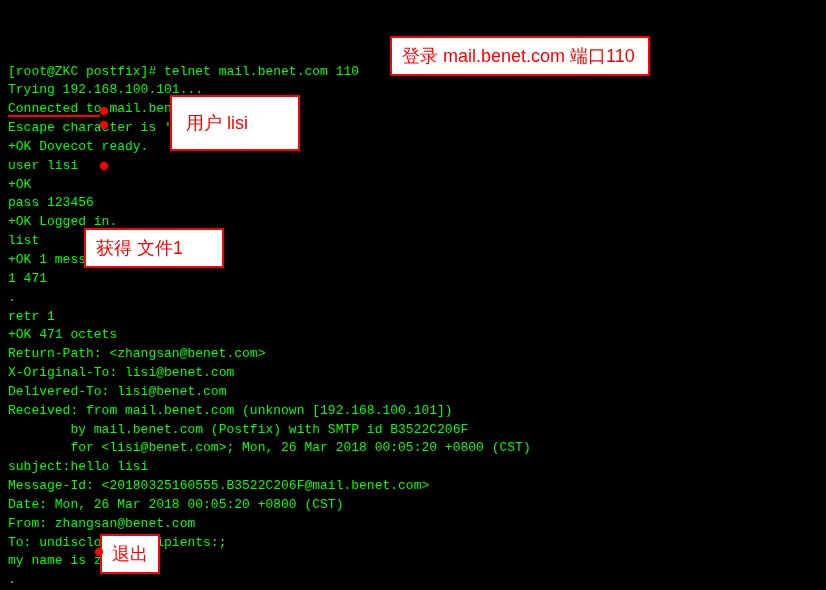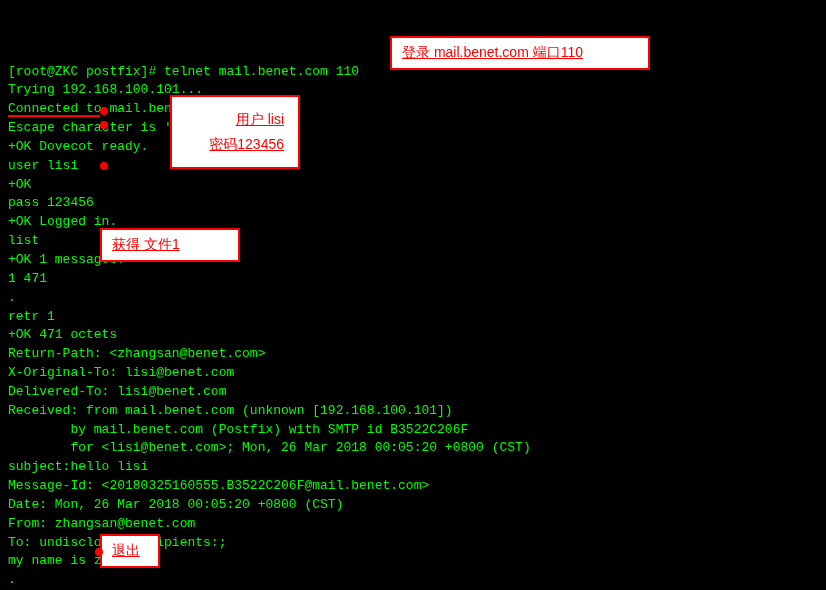--- a/index.html
+++ b/index.html
@@ -26,29 +26,28 @@
       display: block;
       white-space: pre;
     }
     
     .annotation-box {
       position: absolute;
       border: 2px solid red;
       background: white;
       color: red;
       font-family: 'SimHei', 'Microsoft YaHei', sans-serif;
-      font-size: 14px;
+      font-size: 18px;
       padding: 6px 10px;
       white-space: nowrap;
       z-index: 10;
-      text-decoration: underline;
     }
     .annotation-box.multi-line {
       white-space: normal;
-      text-align: right;
+      text-align: left;
       line-height: 1.8;
     }
     
     .red-dot {
       position: absolute;
       width: 8px;
       height: 8px;
       background: red;
       border-radius: 50%;
       z-index: 10;
@@ -66,24 +65,23 @@
 
 <div class="terminal">
   
   <div id="terminal-content"><span class="line">[root@ZKC postfix]# telnet mail.benet.com 110</span><span class="line">Trying 192.168.100.101...</span><span class="line">Connected to mail.benet.com.</span><span class="line">Escape character is '^]'.</span><span class="line">+OK Dovecot ready.</span><span class="line">user lisi</span><span class="line">+OK</span><span class="line">pass 123456</span><span class="line">+OK Logged in.</span><span class="line">list</span><span class="line">+OK 1 messages:</span><span class="line">1 471</span><span class="line">.</span><span class="line">retr 1</span><span class="line">+OK 471 octets</span><span class="line">Return-Path: &lt;zhangsan@benet.com&gt;</span><span class="line">X-Original-To: lisi@benet.com</span><span class="line">Delivered-To: lisi@benet.com</span><span class="line">Received: from mail.benet.com (unknown [192.168.100.101])</span><span class="line">        by mail.benet.com (Postfix) with SMTP id B3522C206F</span><span class="line">        for &lt;lisi@benet.com&gt;; Mon, 26 Mar 2018 00:05:20 +0800 (CST)</span><span class="line">subject:hello lisi</span><span class="line">Message-Id: &lt;20180325160555.B3522C206F@mail.benet.com&gt;</span><span class="line">Date: Mon, 26 Mar 2018 00:05:20 +0800 (CST)</span><span class="line">From: zhangsan@benet.com</span><span class="line">To: undisclosed-recipients:;</span><span class="line"></span><span class="line">my name is zhangsan</span><span class="line">.</span></div>
 </div>
 
 <div class="annotation-box" style="top: 36px; left: 390px; width: 260px;">登录 mail.benet.com 端口110</div>
 
 <div class="annotation-box multi-line" style="top: 95px; left: 170px; width: 130px; padding: 10px 14px;">
   <div>用户 lisi</div>
-  <div>密码123456</div>
 </div>
 
-<div class="annotation-box" style="top: 228px; left: 100px; width: 140px;">获得 文件1</div>
+<div class="annotation-box" style="top: 228px; left: 84px; width: 140px;">获得 文件1</div>
 
 <div class="annotation-box" style="top: 534px; left: 100px; width: 60px;">退出</div>
 
 <div class="red-dot" style="top: 107px; left: 100px;"></div>
 <div class="red-dot" style="top: 121px; left: 100px;"></div>
 <div class="red-dot" style="top: 162px; left: 100px;"></div>
 <div class="red-dot" style="top: 548px; left: 95px;"></div>
 
 <div class="red-underline" style="top: 115px; left: 8px; width: 92px;"></div>
 

